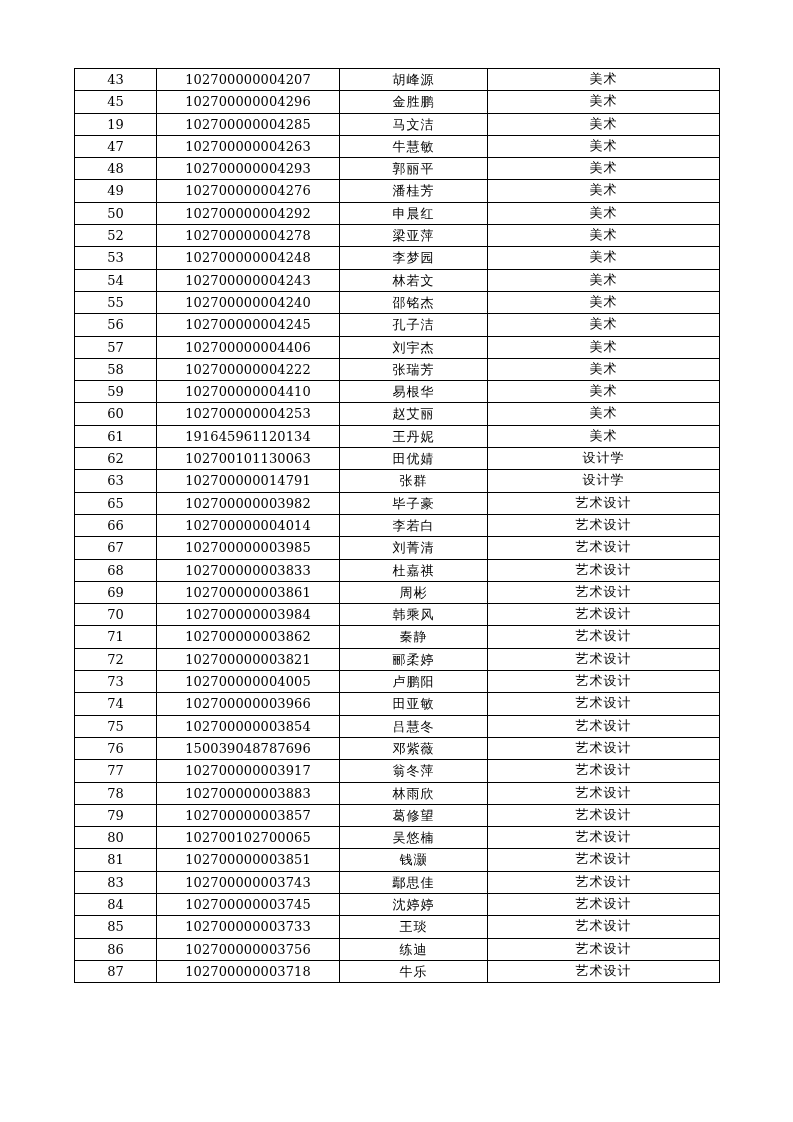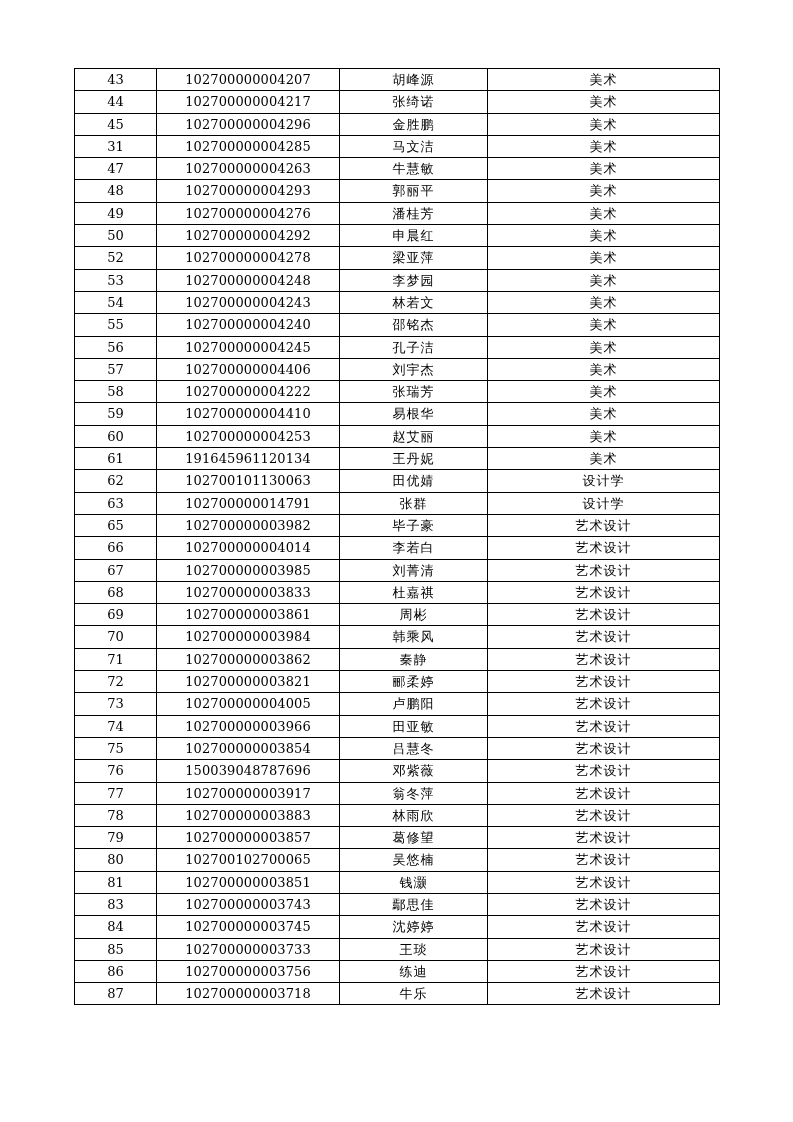--- a/index.html
+++ b/index.html
@@ -36,54 +36,48 @@
     overflow: hidden;
     white-space: nowrap;
   }
   col.c-index  { width: 82px; }
   col.c-id     { width: 183px; }
   col.c-name   { width: 148px; }
   col.c-major  { width: 232px; }
   .cell-index { font-family: "DejaVu Serif", "Liberation Serif", serif; font-size: 13.5px; }
   .cell-id    { font-family: "DejaVu Serif", "Liberation Serif", serif; font-size: 13.5px; letter-spacing: 0.1px; margin-top: 36px; }
   .cell-name  { font-family: "DejaVu Serif", "Liberation Serif", serif; font-size: 14px; letter-spacing: 1px; }
-  .cell-major { font-family: Liberation Serif, serif; font-size: 14px; letter-spacing: 1px; }
+  .cell-major { font-family: Liberation Mono, monospace; font-size: 14px; letter-spacing: 1px; }
 </style>
 </head>
 <body>
 
 <div class="page">
   <table class="roster">
     <colgroup>
       <col class="c-index">
       <col class="c-id">
       <col class="c-name">
       <col class="c-major">
     </colgroup>
     <tbody>
         <tr>
           <td class="cell-index">43</td>
           <td class="cell-id">102700000004207</td>
           <td class="cell-name">胡峰源</td>
           <td class="cell-major">美术</td>
         </tr>
         <tr>
-          <td class="cell-index">44</td>
-          <td class="cell-id">102700000004217</td>
-          <td class="cell-name">张绮诺</td>
-          <td class="cell-major">美术</td>
-        </tr>
-        <tr>
           <td class="cell-index">45</td>
           <td class="cell-id">102700000004296</td>
           <td class="cell-name">金胜鹏</td>
           <td class="cell-major">美术</td>
         </tr>
         <tr>
-          <td class="cell-index">31</td>
+          <td class="cell-index">19</td>
           <td class="cell-id">102700000004285</td>
           <td class="cell-name">马文洁</td>
           <td class="cell-major">美术</td>
         </tr>
         <tr>
           <td class="cell-index">47</td>
           <td class="cell-id">102700000004263</td>
           <td class="cell-name">牛慧敏</td>
           <td class="cell-major">美术</td>
         </tr>

